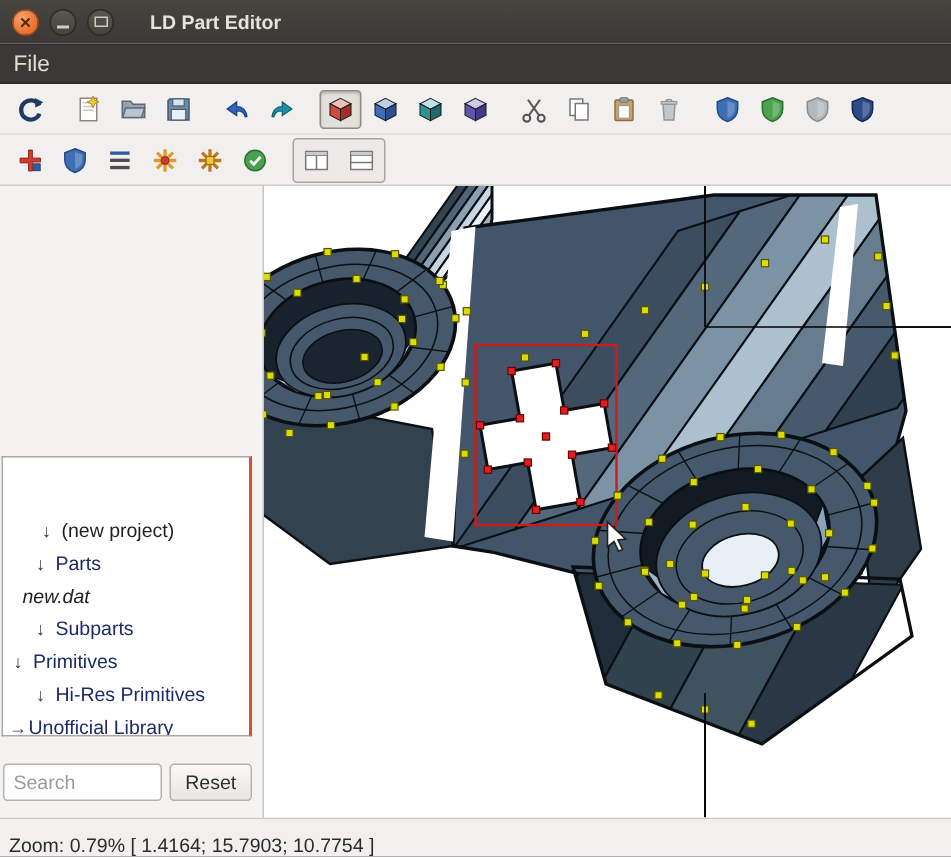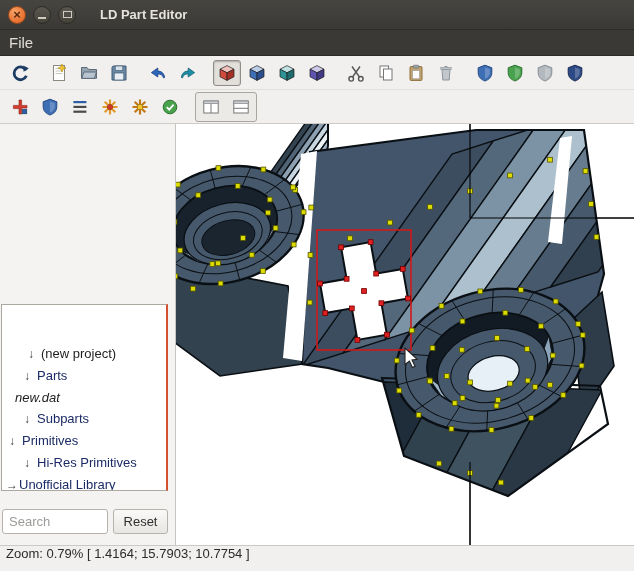--- a/index.html
+++ b/index.html
@@ -26,21 +26,21 @@
   .treebox{position:absolute;left:1px;top:180px;width:167px;height:187px;background:#FFF;border:1px solid #ABA8A2;border-right:2px solid #D4502E;box-sizing:border-box;overflow:hidden;padding-top:2px;}
   .trow{font-size:13px;line-height:21px;}
   .trow .arr{display:inline-block;width:13px;color:#3C3C3C;font-size:12px;}
   .tone-navy .lbl{color:#1B2B66;}
   .tone-dark .lbl{color:#1E1E1E;}
   .trow[data-name="tree-item-unofficial-library-read-write"] .lbl{display:inline-block;max-width:118px;vertical-align:top;}
   .search{position:absolute;left:2px;top:385px;width:106px;height:25px;border:1px solid #B6B3AD;border-radius:3px;padding:0 6px;font-size:13px;box-sizing:border-box;background:#FFF;color:#333;font-family:inherit;}
   .search::placeholder{color:#9B9B98;}
   .reset{position:absolute;left:113px;top:385px;width:55px;height:25px;border:1px solid #B6B3AD;border-radius:3px;background:linear-gradient(#FAF9F8,#E8E6E2);font-size:13px;color:#2F2F2F;font-family:inherit;}
   .viewport{flex:1;background:#FFF;position:relative;overflow:hidden;}
-  .statusbar{height:26px;background:#F1F0EE;border-top:1px solid #CCC9C4;font-size:13px;color:#2B2B2B;display:flex;align-items:flex-start;padding-left:6px;box-sizing:border-box;}
+  .statusbar{height:26px;background:#F1F0EE;border-top:1px solid #CCC9C4;font-size:13px;color:#2B2B2B;display:flex;align-items:flex-end;padding-left:6px;box-sizing:border-box;}
 </style>
 </head>
 <body>
 
 <div class="window" data-name="app-window">
   <div class="titlebar" data-name="titlebar">
     <div class="winbtns" data-name="window-controls">
       <div class="winbtn close" data-name="close-button">
           <span data-name="close-icon">×</span>
         </div>

